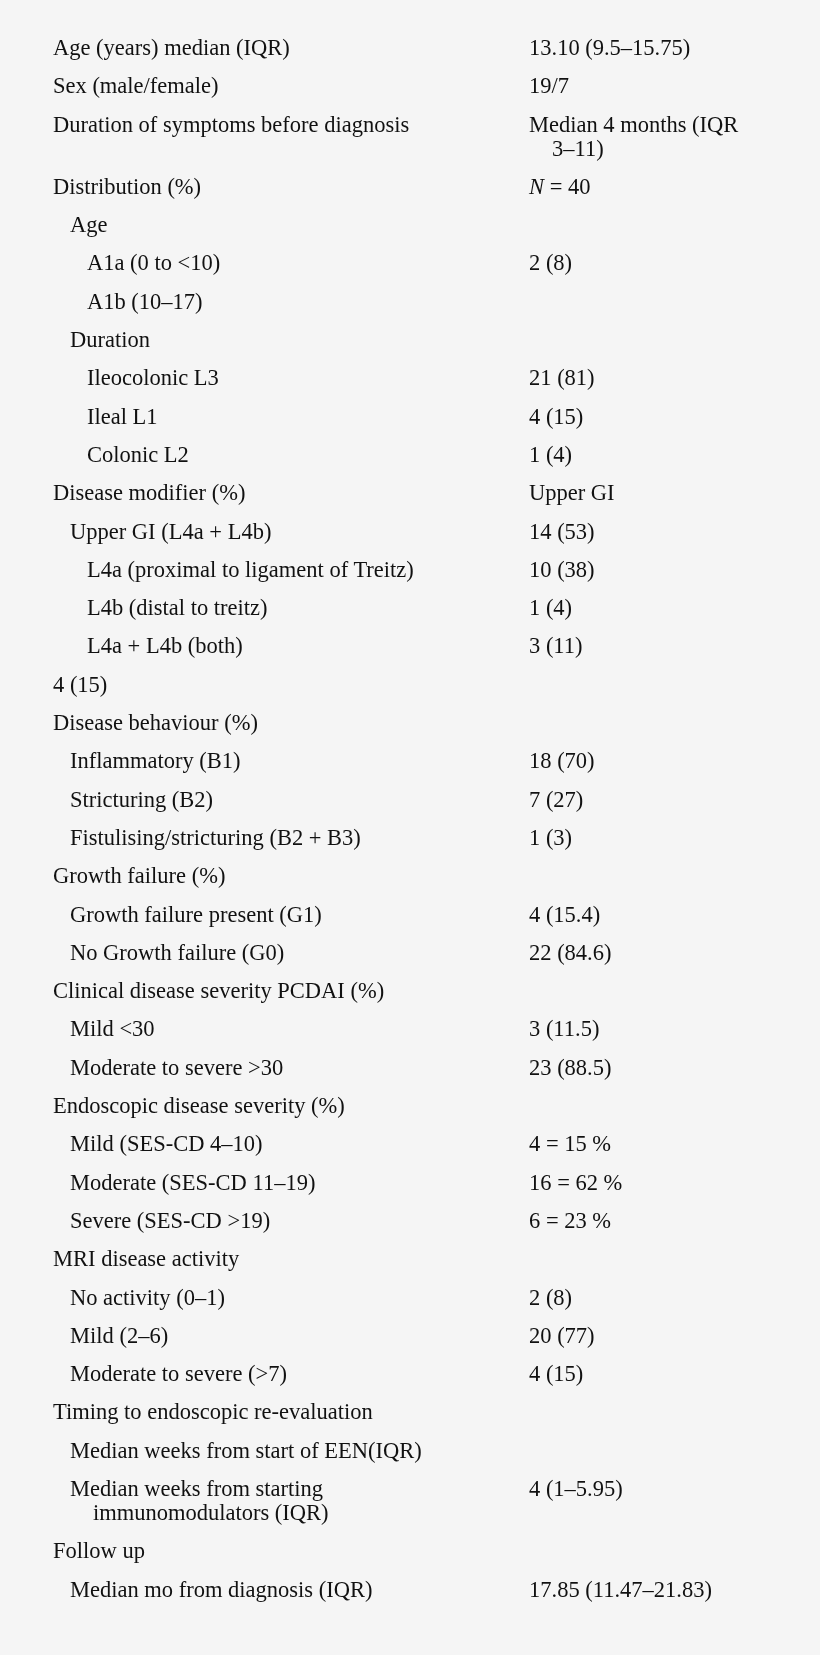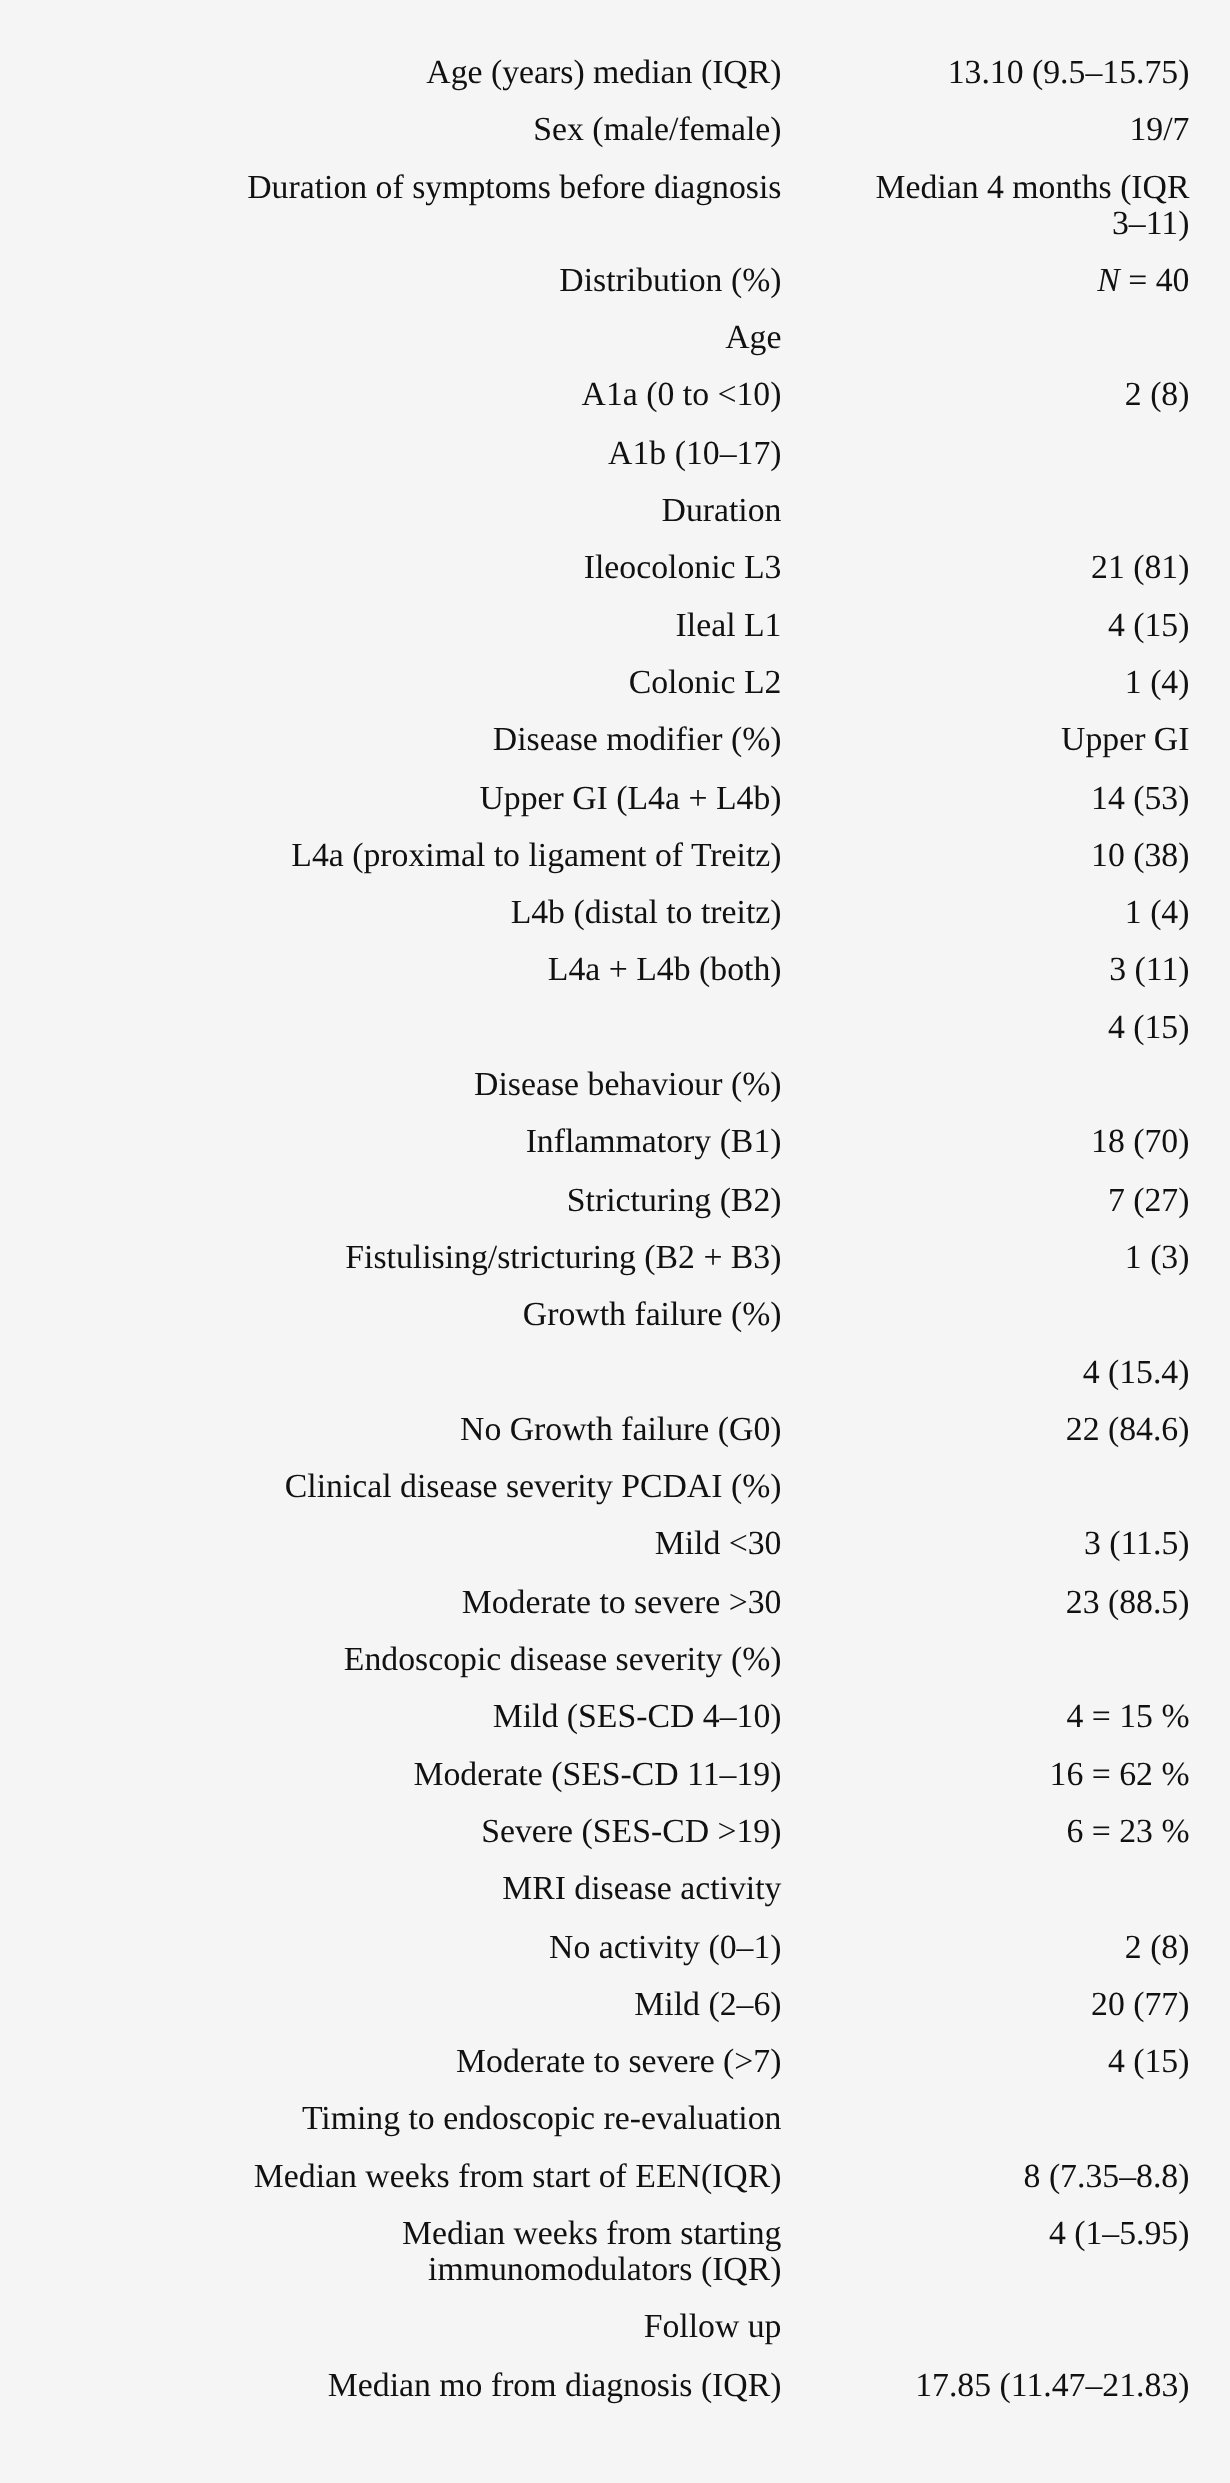--- a/index.html
+++ b/index.html
@@ -15,21 +15,20 @@
       color: #111111;
       font-size: 22.5px;
       line-height: 24px;
       overflow: hidden;
     }
     .table {
       position: absolute;
       left: 53px;
       top: 36px;
       width: 740px;
-      text-align: right;
     }
     .row {
       display: flex;
       align-items: flex-start;
       margin-bottom: 14.3px;
     }
     .label {
       width: 476px;
       flex: 0 0 476px;
       box-sizing: border-box;
@@ -135,20 +134,21 @@
   </div>
   <div class="row lvl1">
     <div class="label">Fistulising/stricturing (B2 + B3)</div>
     <div class="value">1 (3)</div>
   </div>
   <div class="row lvl0">
     <div class="label">Growth failure (%)</div>
     <div class="value">&nbsp;</div>
   </div>
   <div class="row lvl1">
+    <div class="label">Growth failure present (G1)</div>
     <div class="value">4 (15.4)</div>
   </div>
   <div class="row lvl1">
     <div class="label">No Growth failure (G0)</div>
     <div class="value">22 (84.6)</div>
   </div>
   <div class="row lvl0">
     <div class="label">Clinical disease severity PCDAI (%)</div>
     <div class="value">&nbsp;</div>
   </div>
@@ -191,21 +191,20 @@
   <div class="row lvl1">
     <div class="label">Moderate to severe (&gt;7)</div>
     <div class="value">4 (15)</div>
   </div>
   <div class="row lvl0">
     <div class="label">Timing to endoscopic re-evaluation</div>
     <div class="value">&nbsp;</div>
   </div>
   <div class="row lvl1">
     <div class="label">Median weeks from start of EEN(IQR)</div>
-    <div class="value">8 (7.35–8.8)</div>
   </div>
   <div class="row lvl1">
     <div class="label">
       <span>Median weeks from starting</span>
       <span class="wrap">immunomodulators (IQR)</span>
     </div>
     <div class="value">4 (1–5.95)</div>
   </div>
   <div class="row lvl0">
     <div class="label">Follow up</div>

